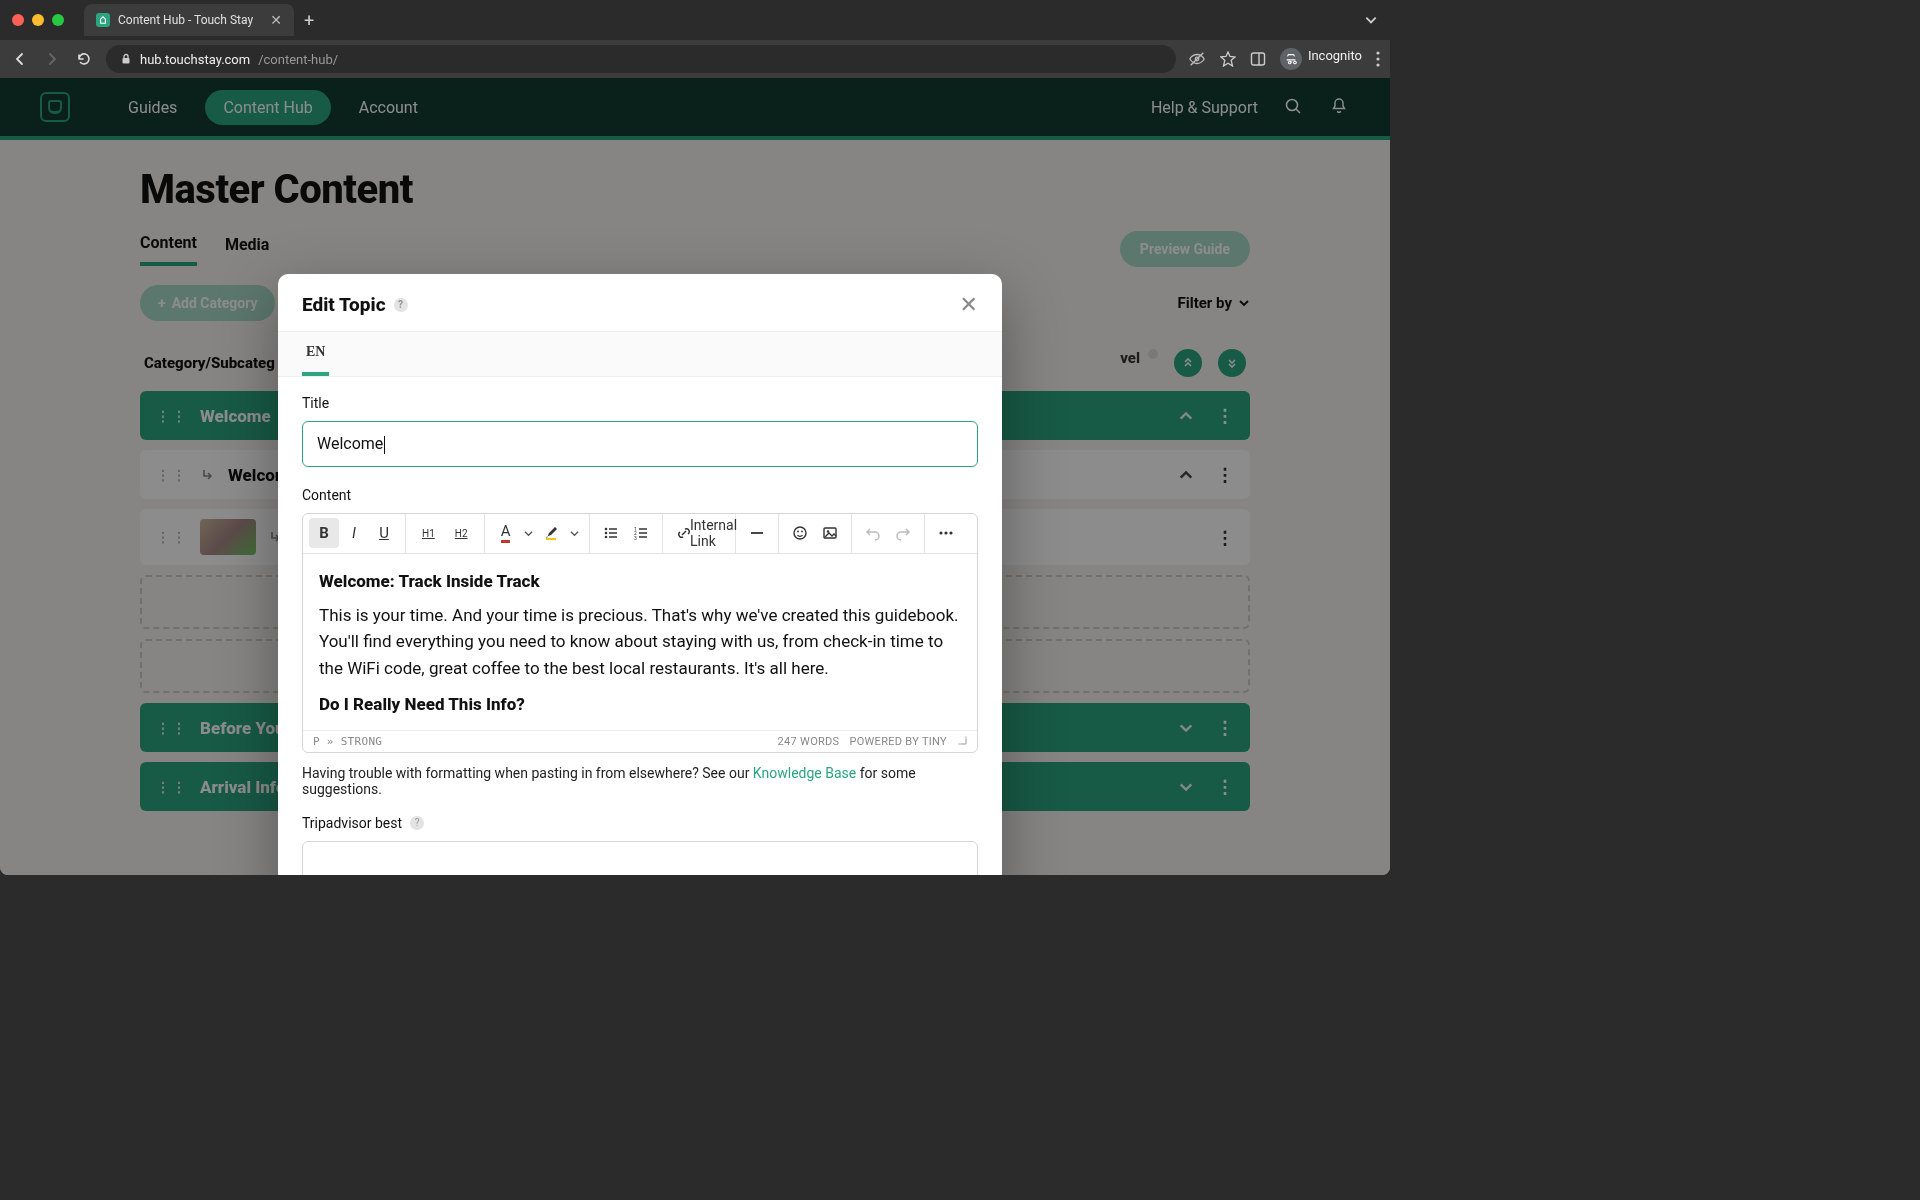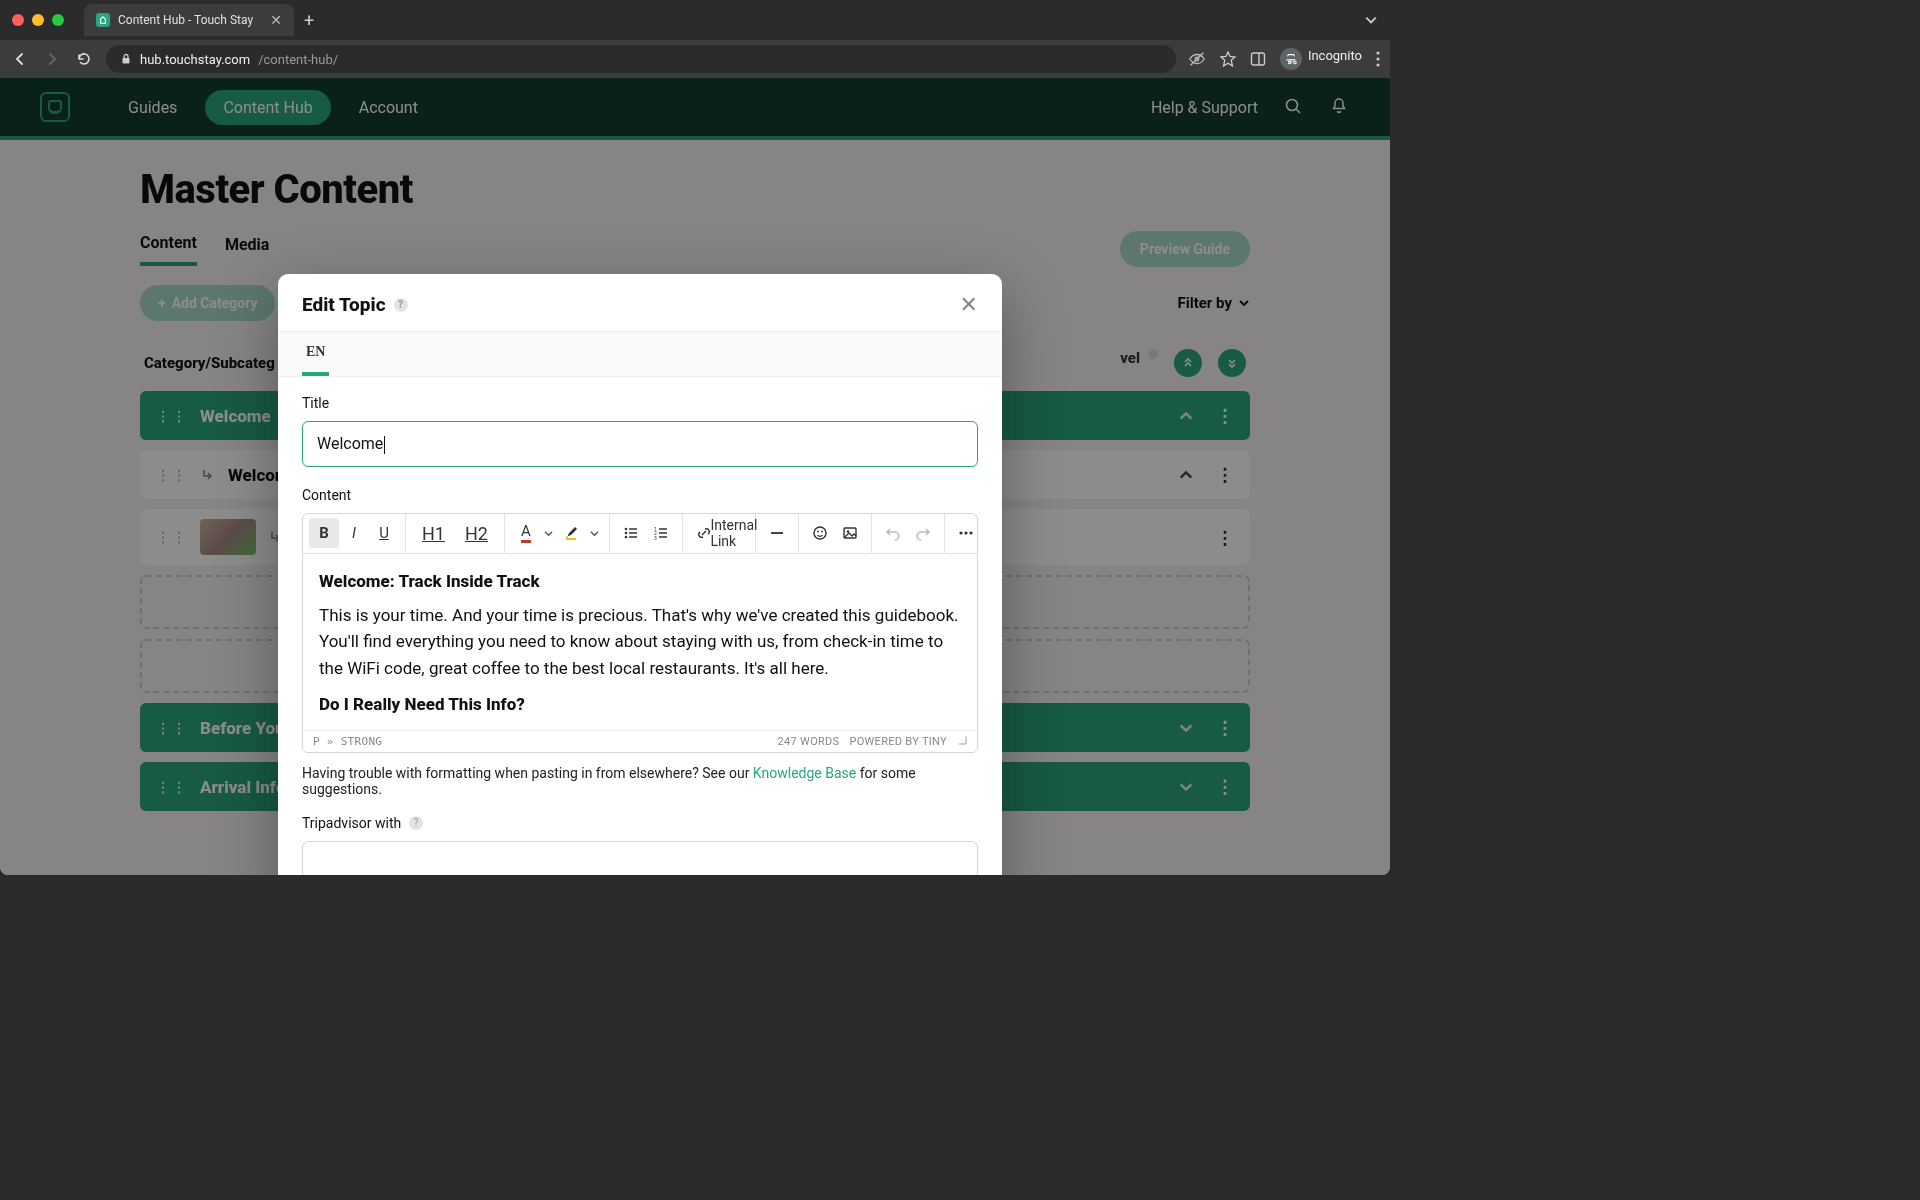--- a/index.html
+++ b/index.html
@@ -75,21 +75,21 @@
 .field-label { font-weight:400; font-size:14px; color:#111; margin-bottom:10px; display:flex; align-items:center; gap:8px;}
 .text-input { width:100%; border:1.5px solid #2aa57f; border-radius:6px; padding:12px 14px; font-size:16px; color:#111; outline:none; }
 .text-input.plain { border-color:#d6d6d6; }
 .caret { display:inline-block; width:1px; height:18px; background:#111; vertical-align:middle; margin-left:1px; animation: blink 1s step-end infinite;}
 @keyframes blink { 50% { opacity:0; } }
 
 .rte { border:1px solid #d6d6d6; border-radius:6px; margin-top:6px; }
 .rte-toolbar { display:flex; align-items:stretch; border-bottom:1px solid #e4e4e4; height:40px; }
 .rte-grp { display:flex; align-items:center; border-right:1px solid #e4e4e4; padding:0 6px; }
 .rte-btn { width:30px; height:30px; display:flex; align-items:center; justify-content:center; color:#333; font-size:15px; border-radius:4px; cursor:pointer;}
-.rte-btn.wide { width:auto; padding:0 10px; font-size:18px;text-decoration:underline; }
+.rte-btn.wide { width:auto; padding:0 10px; font-size:10px;text-decoration:underline; }
 .rte-btn.active { background:#e8e8e8; }
 .rte-btn.disabled { color:#bbb; }
 .color-under { border-bottom:3px solid #c0392b; line-height:1; padding-bottom:1px;}
 .internal-link { font-size:14px; padding:0 10px; }
 
 .rte-content { padding:14px 16px; font-size:17px; color:#111; line-height:1.55; height:176px; overflow:hidden;}
 .rte-content h3 { font-size:17px; font-weight:800; margin-bottom:8px;}
 .rte-content p { margin-bottom:10px; }
 .rte-footer { display:flex; align-items:center; font-size:11px; color:#888; border-top:1px solid #eee; padding:4px 10px; letter-spacing:.3px;}
 .rte-footer .path { font-family:monospace; }
@@ -477,21 +477,21 @@
               </span>
             </span>
           </div>
         </div>
 
         <div class="help-line">
           <span>Having trouble with formatting when pasting in from elsewhere? See our </span><a href="#">Knowledge Base</a><span> for some suggestions.</span>
         </div>
 
         <div class="field-label" style="margin-top:18px;">
-          <span>Tripadvisor with</span>
+          <span>Tripadvisor best</span>
           <span class="help-dot">?</span>
         </div>
         <div class="text-input plain" style="height:44px;">
           <span></span>
         </div>
 
       </div>
     </div>
 
   </div>

